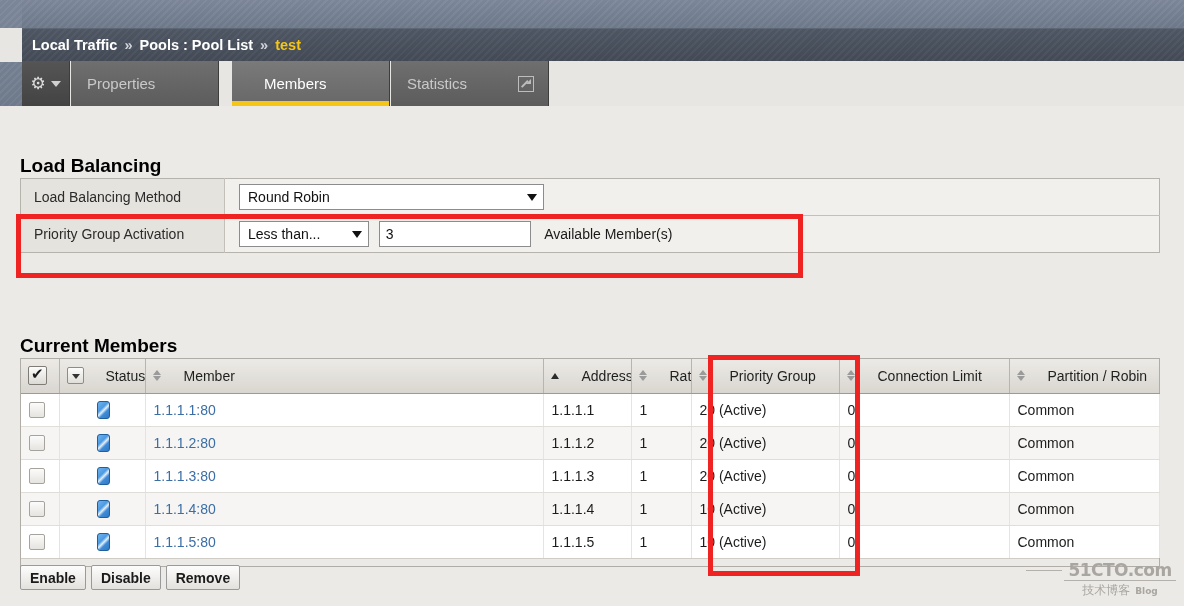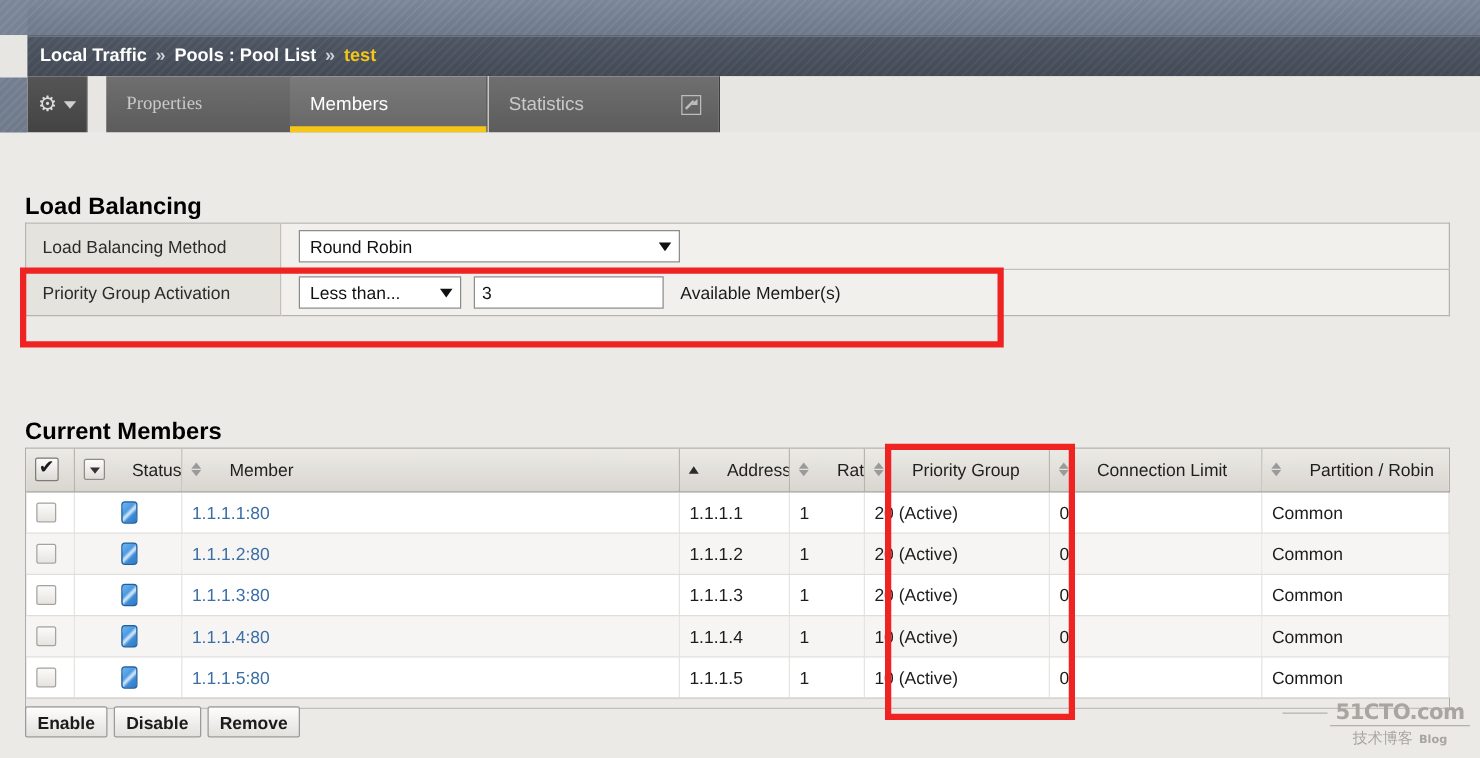--- a/index.html
+++ b/index.html
@@ -63,29 +63,29 @@
     position:absolute; top:0; height:45px;
     background: linear-gradient(#6f6f6f, #5c5c5c);
     color:#c9c9c9;
     display:flex; align-items:center;
     font-size:15px;
     border-right:1px solid #3d3d3d;
     cursor:pointer;
   }
   .tab.gear { left:0; width:48px; justify-content:center;
               background: linear-gradient(#555, #434343); }
-  .tab.properties { left:63px; width:148px; padding-left:16px;font-family:Liberation Serif, serif; }
-  .tab.members { left:210px; width:158px; padding-left:16px;
+  .tab.properties { left:49px; width:148px; padding-left:16px; }
+  .tab.members { left:210px; width:158px; padding-left:32px;
                  background: linear-gradient(#7a7a7a, #676767);
                  color:#ffffff; }
   .tab.members .underline {
     position:absolute; left:0; bottom:0; width:100%; height:5px;
     background:#f5c518;
   }
-  .tab.statistics { left:369px; width:185px; padding-left:16px;
+  .tab.statistics { left:369px; width:158px; padding-left:16px;
                     display:flex; justify-content:space-between;
                     padding-right:14px; align-items:center; }
   .ext-icon {
     width:16px; height:16px; border:1.5px solid #bdbdbd;
     position:relative; flex:0 0 auto;
   }
   .ext-icon:before {
     content:""; position:absolute; left:3px; bottom:3px;
     width:9px; height:1.5px; background:#bdbdbd;
     transform:rotate(-45deg); transform-origin:left bottom;

